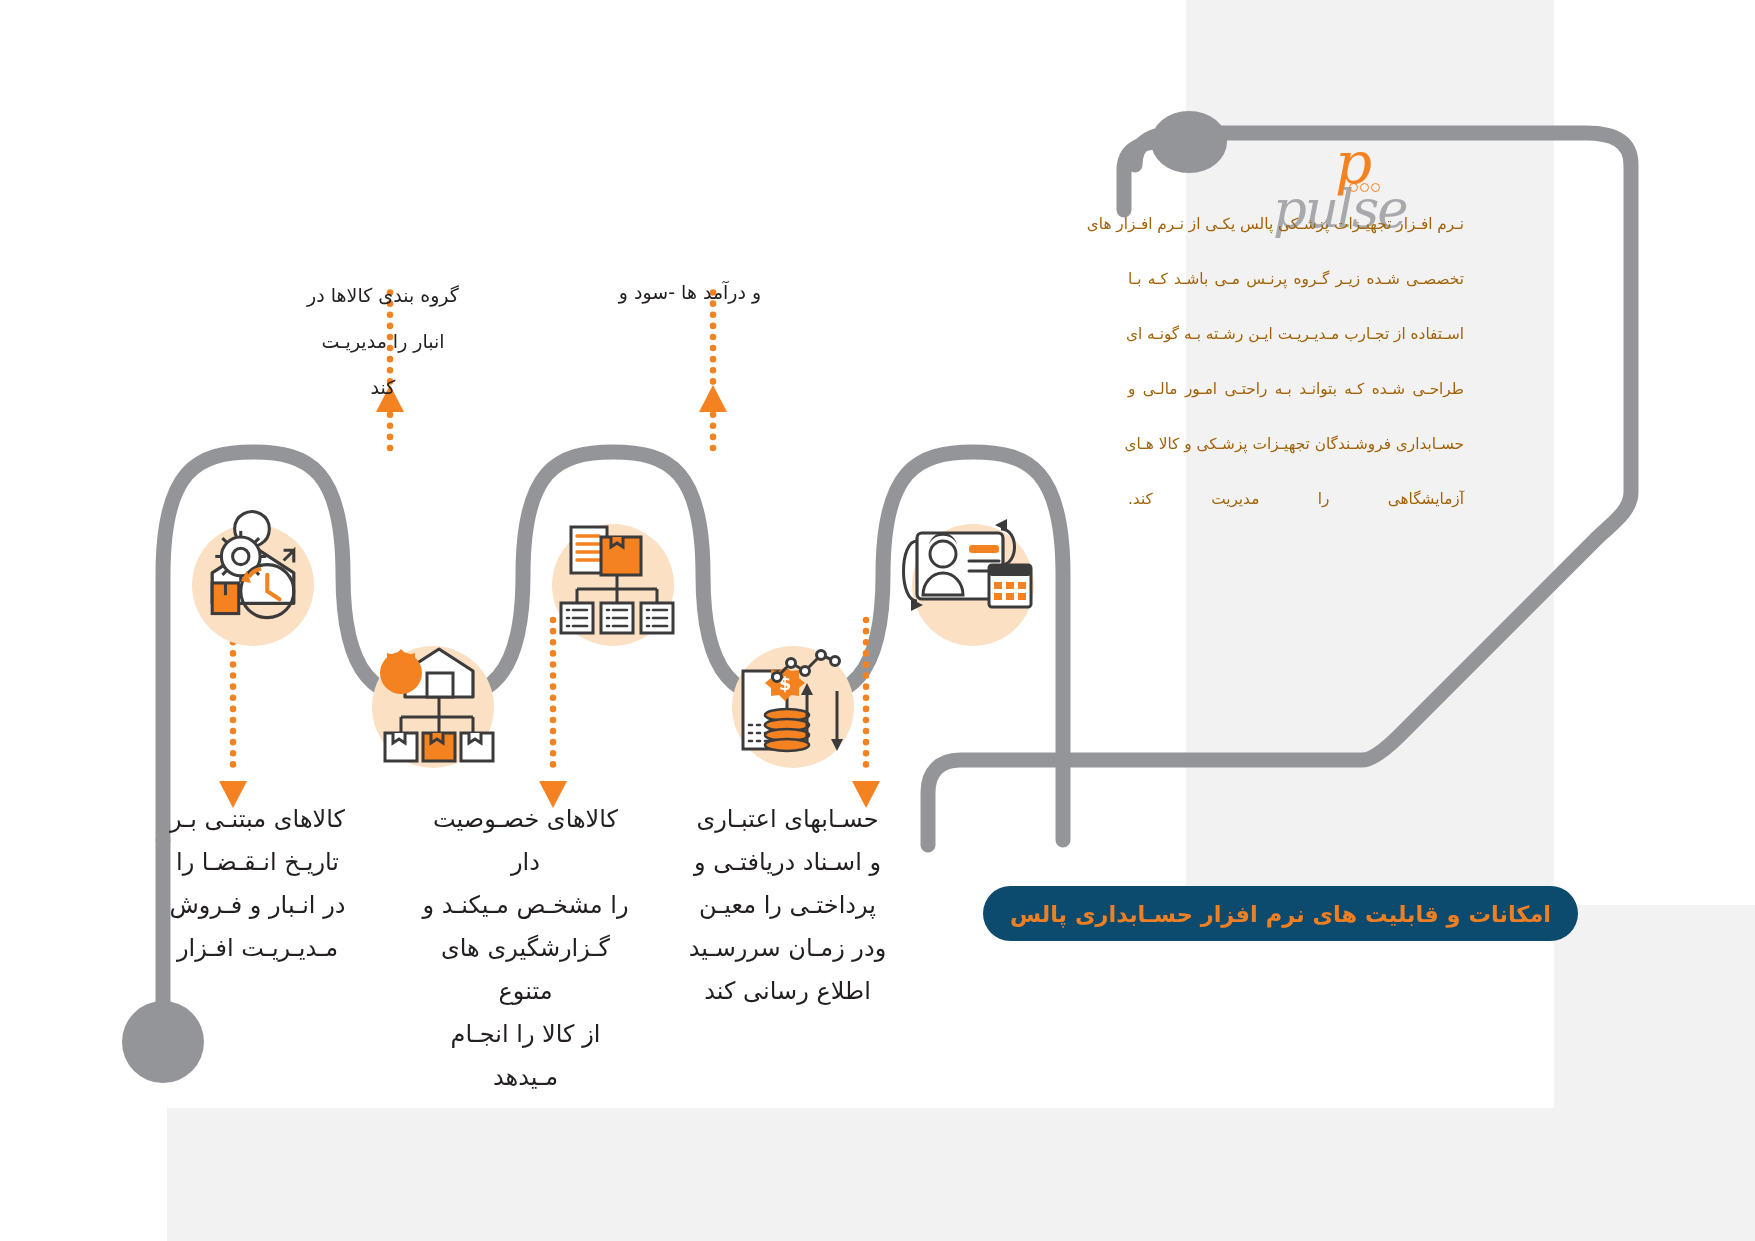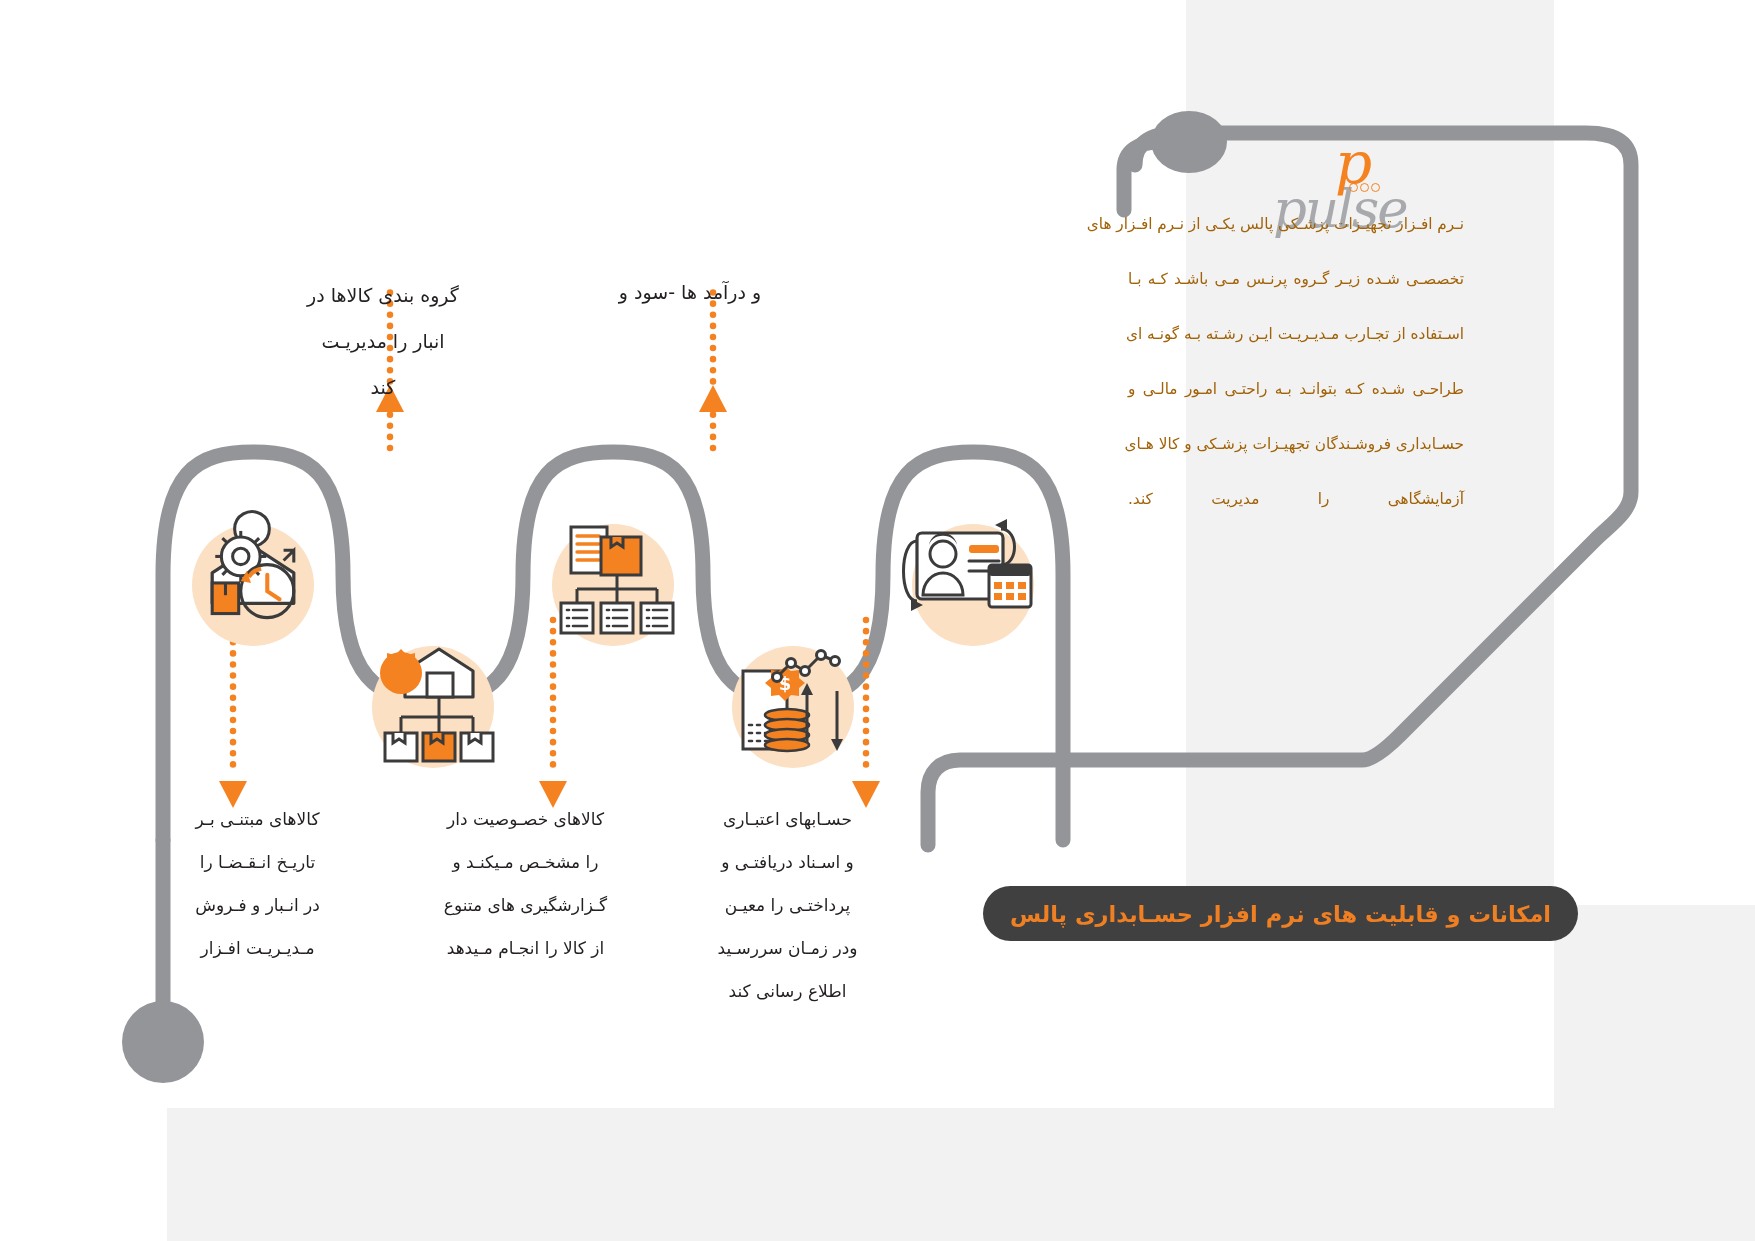--- a/index.html
+++ b/index.html
@@ -23,38 +23,38 @@
   
   .rtl{
     direction:rtl;unicode-bidi:embed;text-align:center;
     color:#231f20;
     font-family:"DejaVu Sans","Liberation Sans",sans-serif;
   }
   .cap-top{position:absolute;font-size:19px;line-height:46px;width:230px;}
   #cap-top-1{left:268px;top:272px;}
   #cap-top-2{left:575px;top:269px;}
 
-  .cap-bottom{position:absolute;font-size:17px;line-height:43px;width:215px;}
+  .cap-bottom{position:absolute;font-size:24px;line-height:43px;width:215px;}
   #cap-bot-1{left:150px;top:798px;}
   #cap-bot-2{left:418px;top:798px;}
   #cap-bot-3{left:680px;top:798px;}
 
   
   #intro{
     position:absolute;left:1128px;top:197px;width:336px;
     font-size:15.3px;line-height:55px;color:#a16207;
     direction:rtl;text-align:justify;text-align-last:justify;
   }
   #intro .ln{display:block;white-space:nowrap;}
   #intro .ln.last{text-align:center;}
 
   
   #banner{
     position:absolute;left:983px;top:886px;width:595px;height:55px;
-    background:#404040;border-radius:28px;
+    background:#0c4a6e;border-radius:28px;
     display:flex;align-items:center;justify-content:center;
   }
   #banner span{
     direction:rtl;color:#ef7f23;font-weight:bold;font-size:22.5px;
     letter-spacing:.2px;
     font-family:"DejaVu Sans","Liberation Sans",sans-serif;
   }
 
   
   #logo{position:absolute;left:1273px;top:135px;width:230px;height:60px;}

